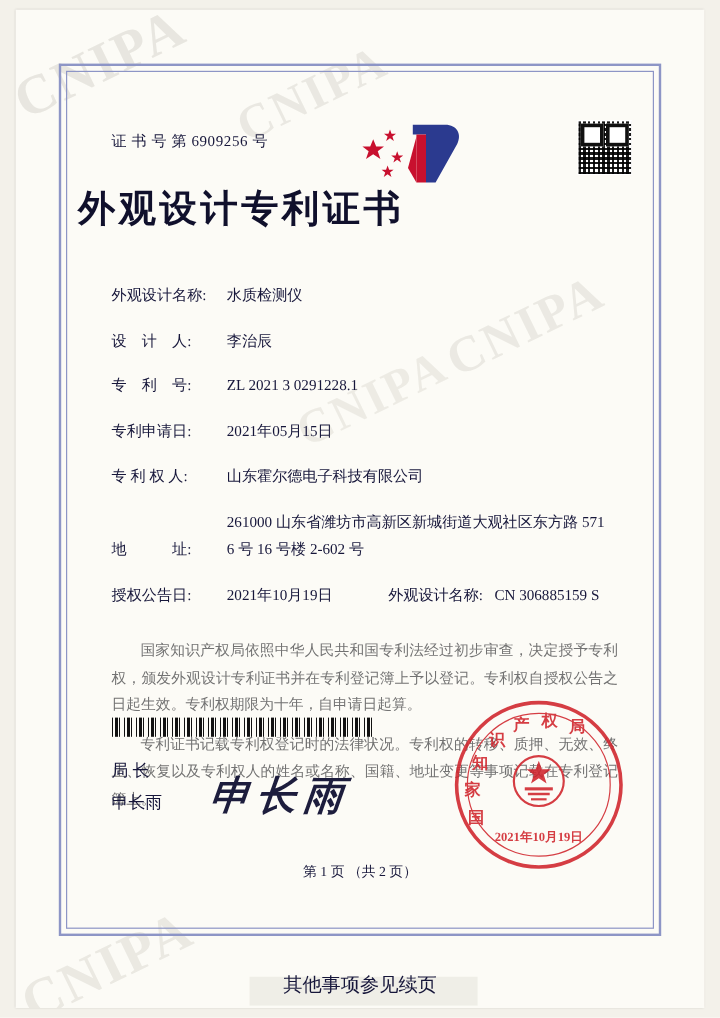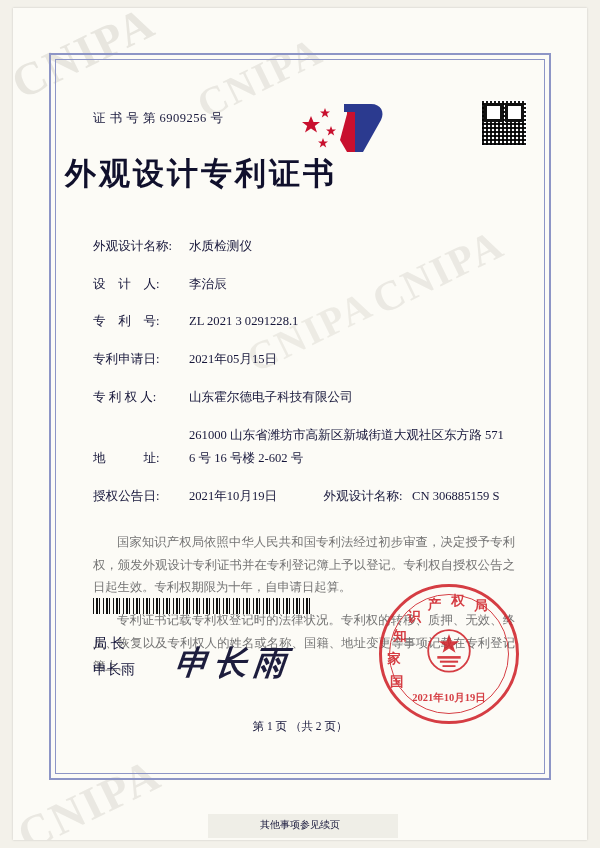--- a/index.html
+++ b/index.html
@@ -201,21 +201,21 @@
     position:absolute;
     left:0; right:0; bottom:30px;
     text-align:center;
     font-size:11.5px;
     color:#16163a;
   }
   .attach {
     position:absolute;
     left:0; right:0; bottom:8px;
     text-align:center;
-    font-size:10px;
+    font-size:16px;
     color:#16163a;
   }
   .attach-band {
     position:absolute;
     left:195px; bottom:2px;
     width:190px; height:24px;
     background:#efeee7;
   }
 </style>
 </head>

